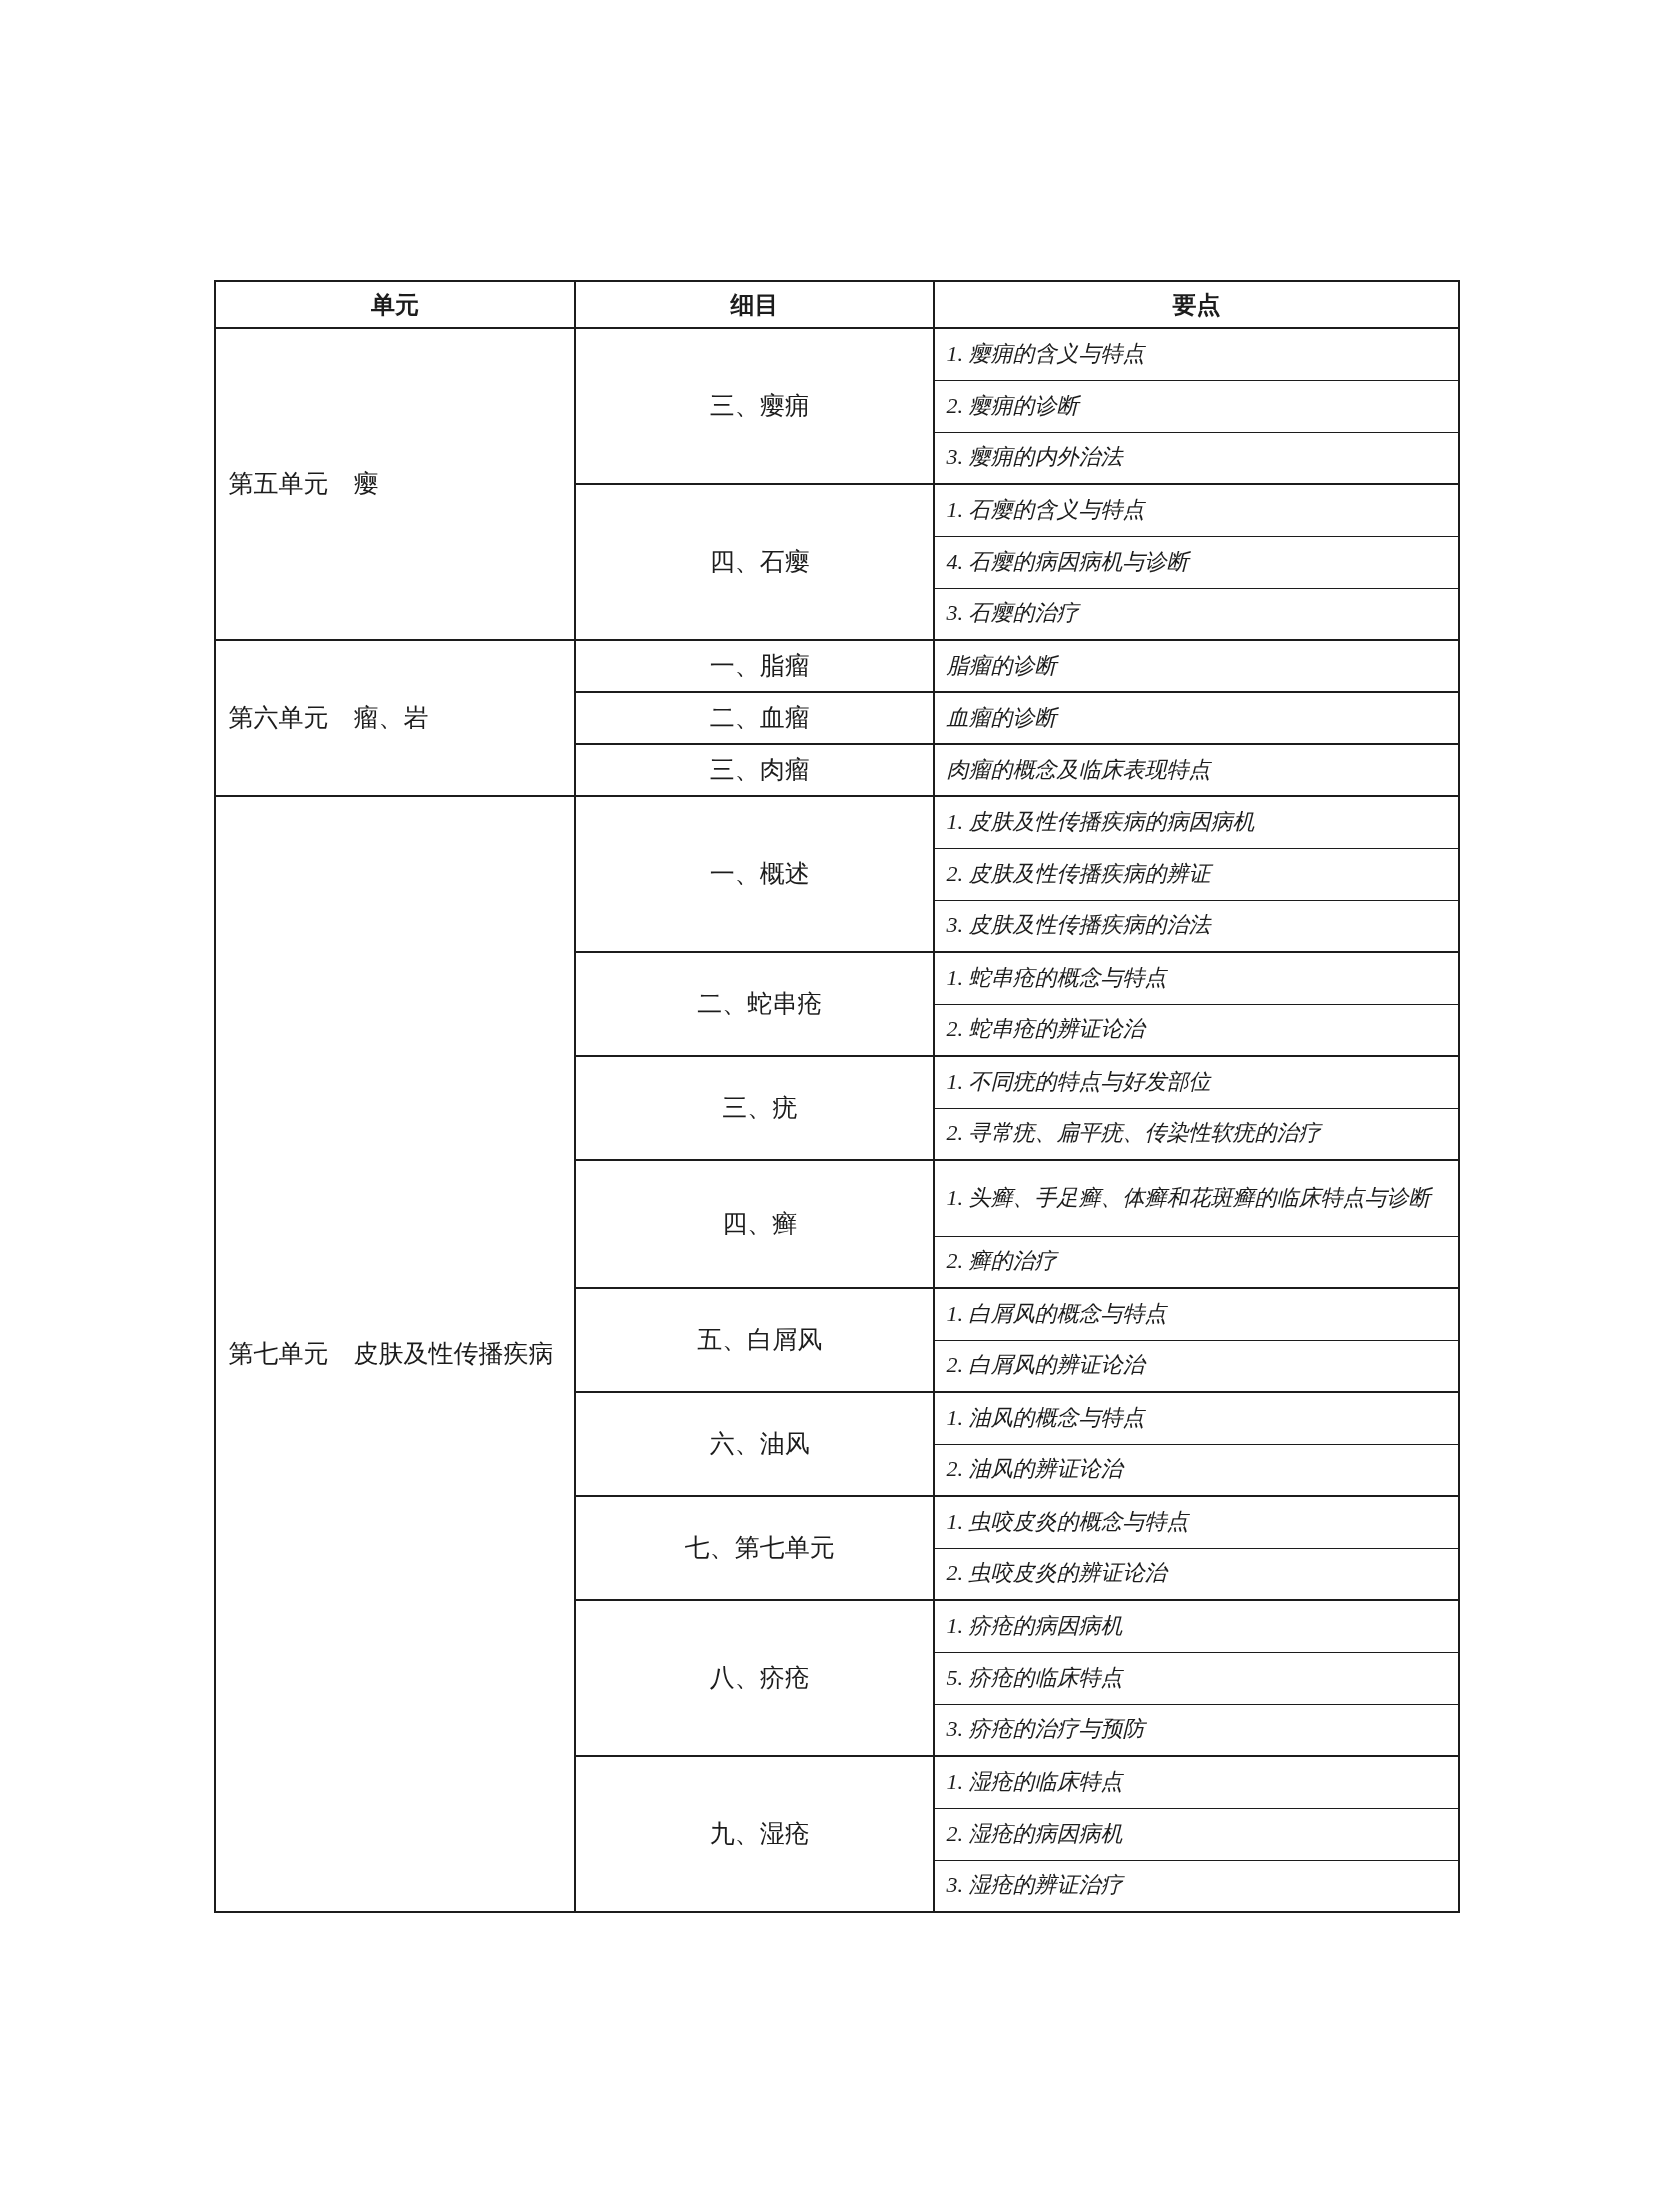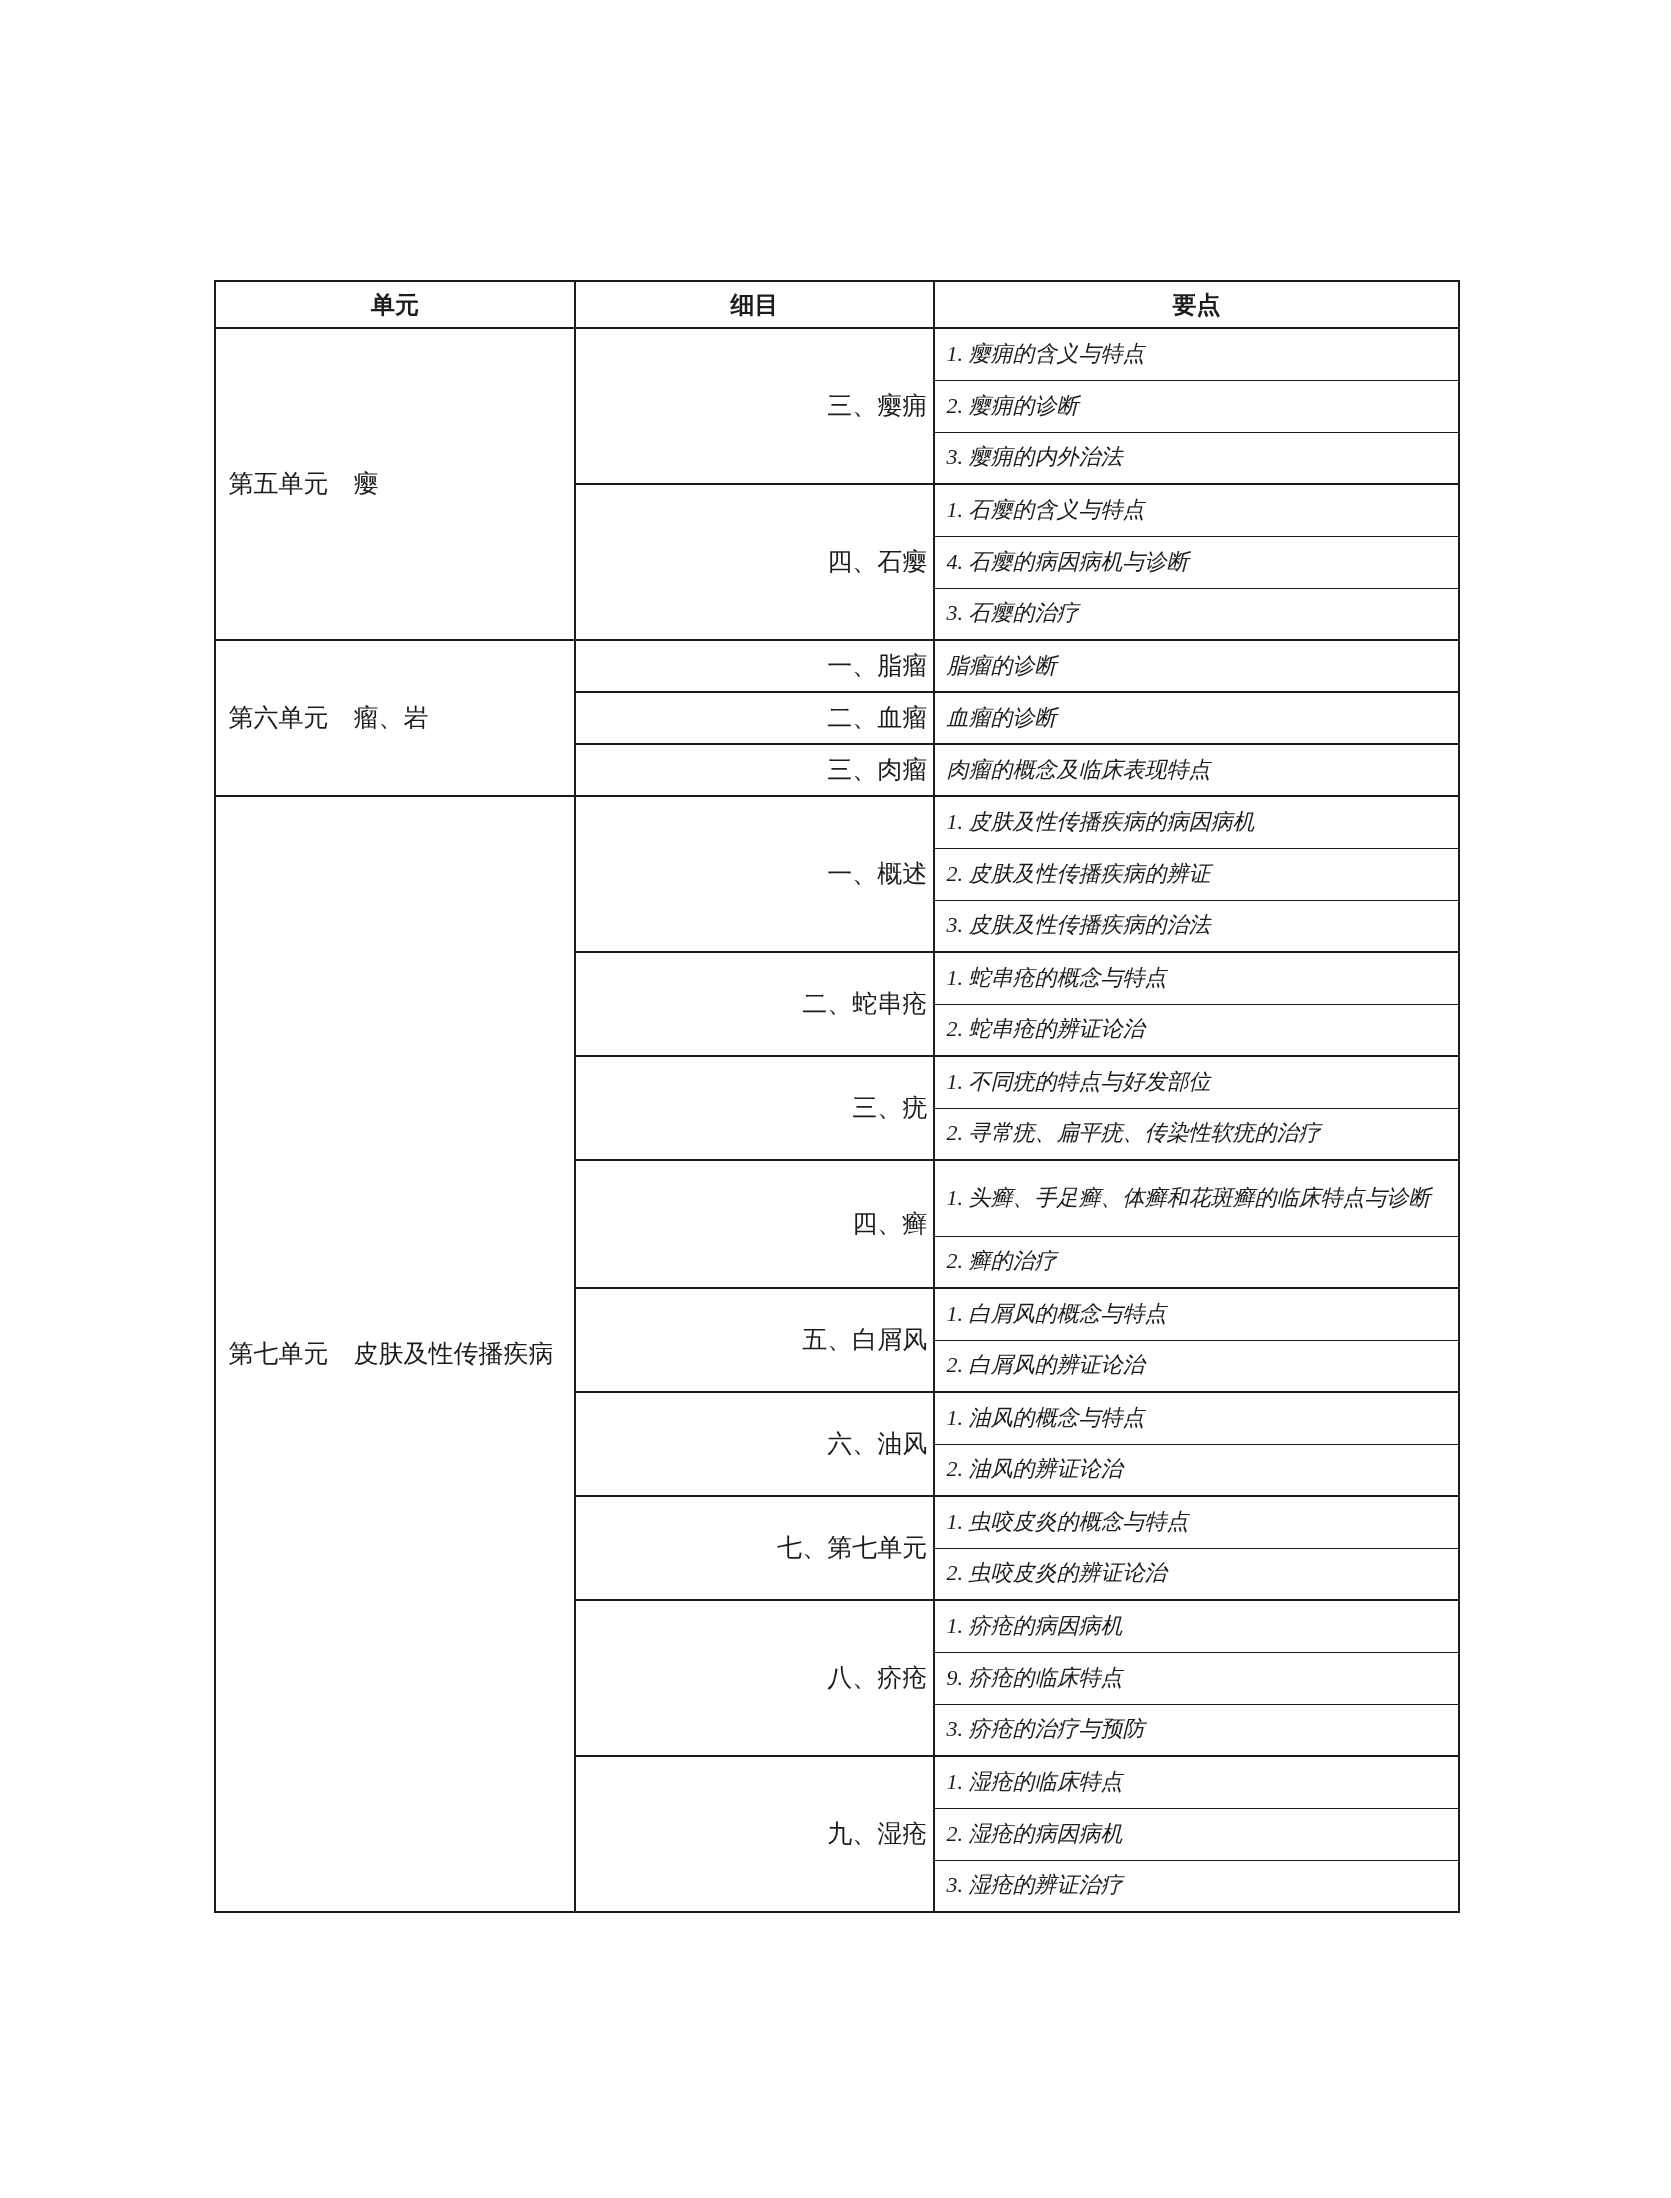--- a/index.html
+++ b/index.html
@@ -55,21 +55,21 @@
   tr.group-start > td { border-top-width: 2.9px; }
 
   td.cell-unit {
     font-size: 25px;
     text-align: left;
     padding: 0 5.7px 0 12.4px;
     line-height: 1.35;
   }
   td.cell-item {
     font-size: 25px;
-    text-align: right;
+    text-align: center;
     padding: 0 5.7px 0 16.3px;
     line-height: 1.35;
   }
   td.cell-point {
     font-size: 22px;
     text-align: left;
     padding: 1.9px 9.6px 1.9px 11.5px;
     line-height: 1.85;
     font-style: italic;
   }
@@ -192,21 +192,21 @@
           <td class="cell-point">1. 虫咬皮炎的概念与特点</td>
         </tr>
         <tr>
           <td class="cell-point">2. 虫咬皮炎的辨证论治</td>
         </tr>
         <tr class="group-start">
           <td class="cell-item" rowspan="3">八、疥疮</td>
           <td class="cell-point">1. 疥疮的病因病机</td>
         </tr>
         <tr>
-          <td class="cell-point">9. 疥疮的临床特点</td>
+          <td class="cell-point">5. 疥疮的临床特点</td>
         </tr>
         <tr>
           <td class="cell-point">3. 疥疮的治疗与预防</td>
         </tr>
         <tr class="group-start">
           <td class="cell-item" rowspan="3">九、湿疮</td>
           <td class="cell-point">1. 湿疮的临床特点</td>
         </tr>
         <tr>
           <td class="cell-point">2. 湿疮的病因病机</td>

